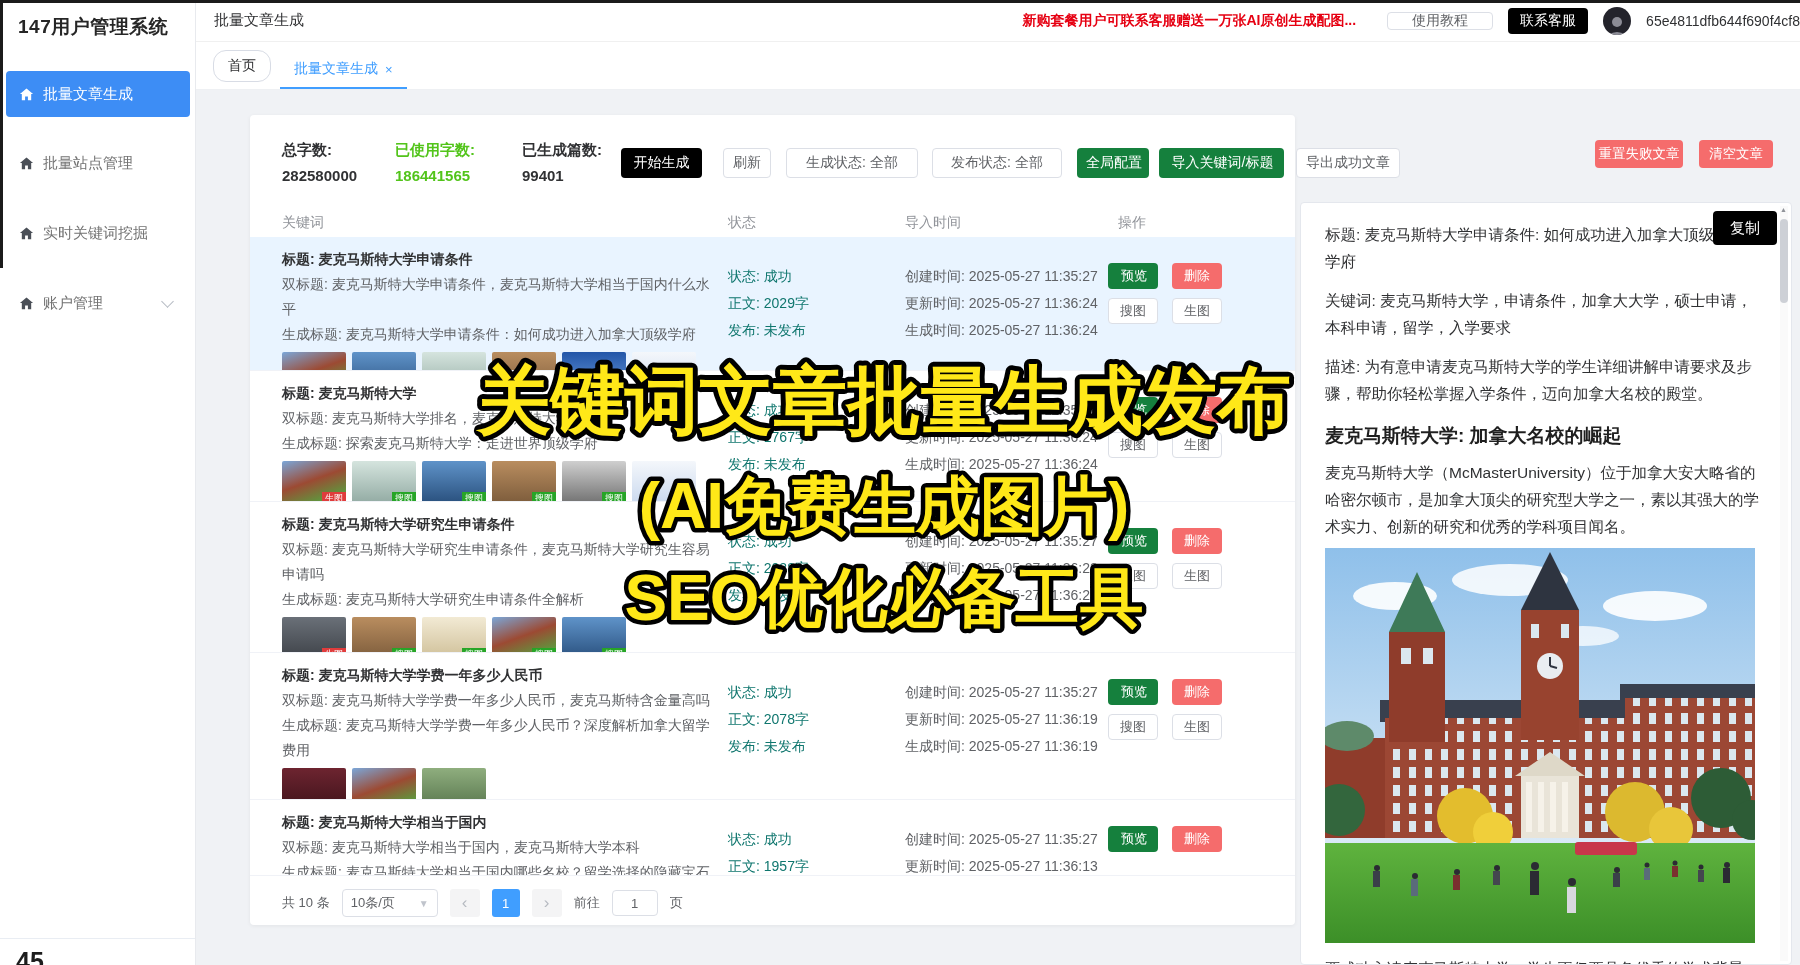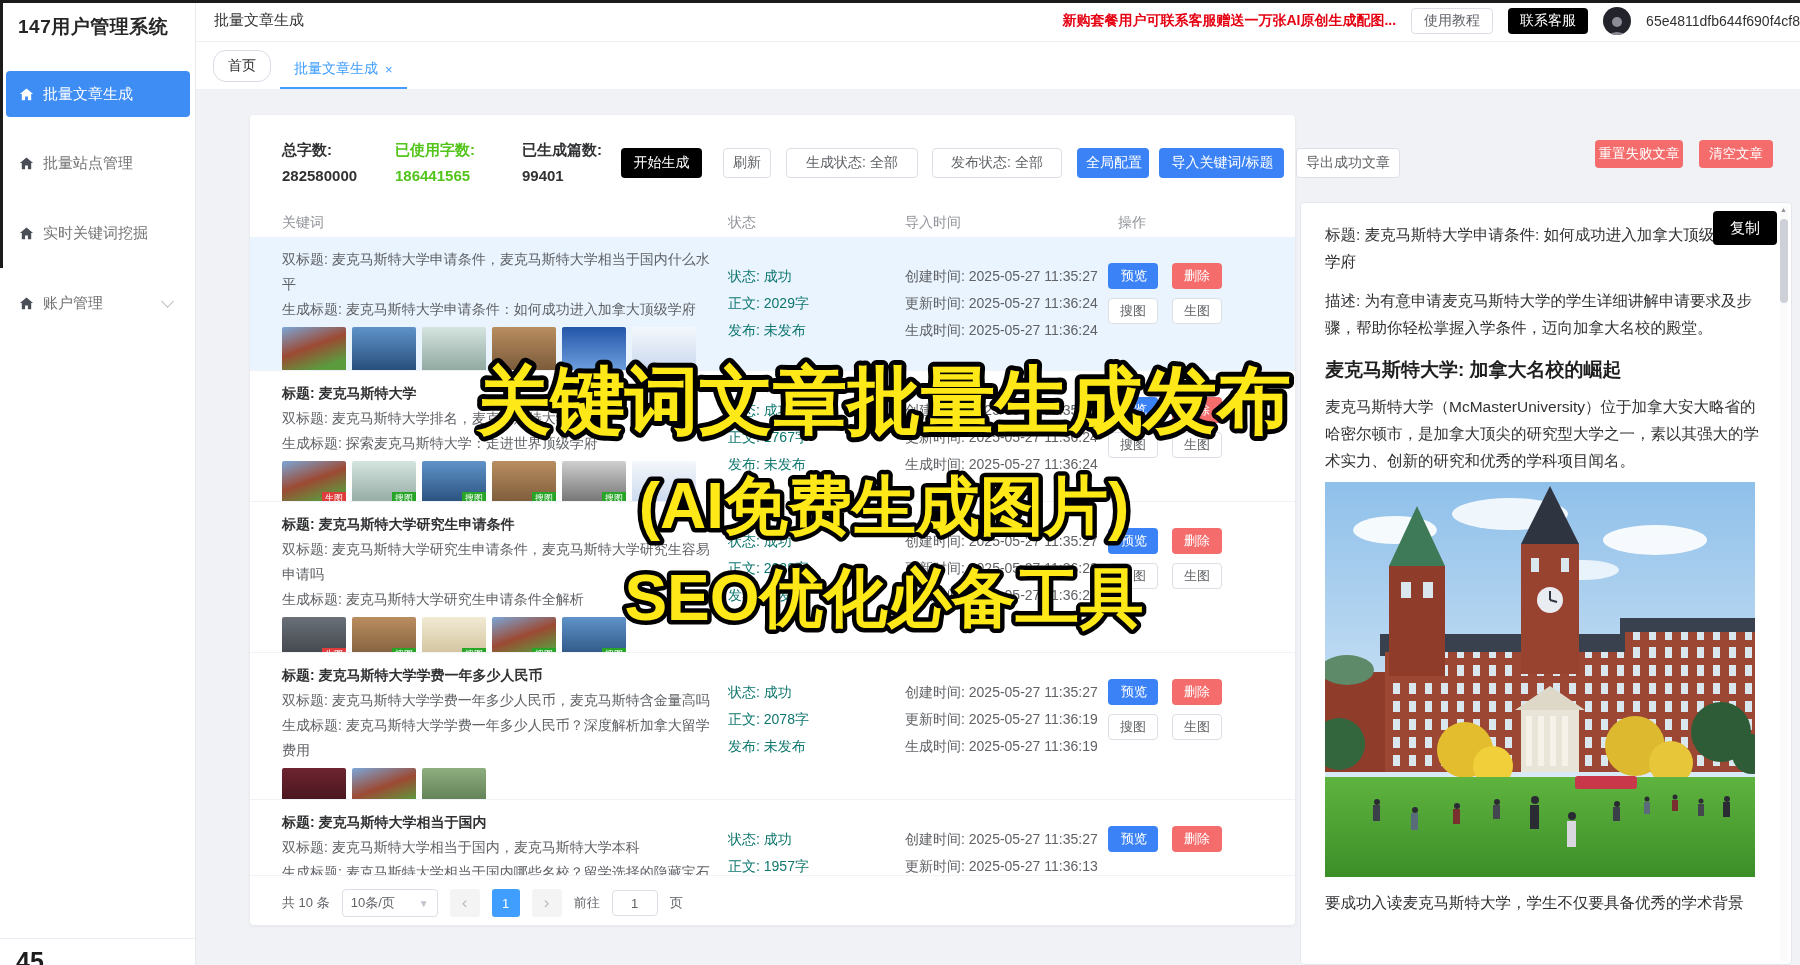--- a/index.html
+++ b/index.html
@@ -19,23 +19,23 @@
   .sb-watermark{position:absolute;left:16px;bottom:-11px;font-size:25px;font-weight:700;color:#1d1d1d;}
 
   
   .topbar{position:absolute;left:196px;top:0;right:0;height:42px;background:#fff;border-bottom:1px solid #f0f0f0;display:flex;align-items:center;box-sizing:border-box;}
   .crumb{margin-left:18px;font-size:15px;color:#303133;}
   .topbar-right{position:absolute;right:0;top:0;height:42px;display:flex;align-items:center;gap:15px;}
   .notice{color:#e60012;font-weight:700;font-size:14px;white-space:nowrap;}
   .btn{display:inline-flex;align-items:center;justify-content:center;border-radius:4px;font-size:14px;cursor:pointer;box-sizing:border-box;border:none;white-space:nowrap;}
   .btn-plain{background:#fff;border:1px solid #dcdfe6;color:#606266;}
   .btn-green{background:#000000;color:#fff;}
-  .btn-blue{background:#3b82f6;color:#fff;padding-left:8px;}
+  .btn-blue{background:#15803d;color:#fff;padding-left:8px;}
   .btn-red{background:#f56c6c;color:#fff;}
-  .btn-tut{height:26px;padding:0 12px;}
+  .btn-tut{height:18px;padding:0 24px;margin-left:16px;}
   .btn-support{height:26px;padding:0 12px;}
   .avatar{width:28px;height:28px;border-radius:50%;background:#23232b;overflow:hidden;display:flex;align-items:flex-end;justify-content:center;flex:none;}
   .uid{font-size:14px;color:#303133;white-space:nowrap;max-width:176px;overflow:hidden;}
 
   
   .tabbar{position:absolute;left:196px;top:42px;right:0;height:48px;background:#fff;border-bottom:1px solid #eef0f3;display:flex;align-items:flex-end;padding-left:17px;box-sizing:border-box;}
   .tab-plain{border:1px solid #d8dce5;border-radius:13px;padding:6px 14px;font-size:14px;color:#303133;margin-bottom:7px;cursor:pointer;background:#fff;}
   .tab-active{margin-left:9px;padding:8px 14px 9px;font-size:14px;color:#409eff;border-bottom:2.5px solid #409eff;display:flex;align-items:center;gap:7px;cursor:pointer;}
   .tab-x{font-size:13px;color:#409eff;}
 
@@ -187,20 +187,21 @@
 
       <span class="th-label" style="left:32px">关键词</span>
       <span class="th-label" style="left:478px">状态</span>
       <span class="th-label" style="left:655px">导入时间</span>
       <span class="th-label" style="left:868px">操作</span>
 
       <div class="rows-wrap">
 
         <div class="trow hl" style="height:134px">
           <div class="col-kw">
+            <div class="kw-t">标题: 麦克马斯特大学申请条件</div>
             <div>双标题: 麦克马斯特大学申请条件，麦克马斯特大学相当于国内什么水平</div>
             <div>生成标题: 麦克马斯特大学申请条件：如何成功进入加拿大顶级学府</div>
             <div class="thumbs">
               <span class="thumb t1"></span>
               <span class="thumb t2"></span>
               <span class="thumb t3"></span>
               <span class="thumb t4"></span>
               <span class="thumb t5"></span>
               <span class="thumb t6"></span>
             </div>
@@ -385,20 +386,21 @@
         <div class="pbtn">›</div>
         <span>前往</span>
         <input class="ginput" value="1" style="">
         <span>页</span>
       </div>
     </section>
 
     <aside class="panel">
       <button class="btn btn-green copy-btn">复制</button>
       <p class="pv-line pv-title">标题: 麦克马斯特大学申请条件: 如何成功进入加拿大顶级学府</p>
+      <p class="pv-line">关键词: 麦克马斯特大学，申请条件，加拿大大学，硕士申请，本科申请，留学，入学要求</p>
       <p class="pv-line">描述: 为有意申请麦克马斯特大学的学生详细讲解申请要求及步骤，帮助你轻松掌握入学条件，迈向加拿大名校的殿堂。</p>
       <h2 class="pv-h2">麦克马斯特大学: 加拿大名校的崛起</h2>
       <p class="pv-line" style="margin-bottom:4px">麦克马斯特大学（McMasterUniversity）位于加拿大安大略省的哈密尔顿市，是加拿大顶尖的研究型大学之一，素以其强大的学术实力、创新的研究和优秀的学科项目闻名。</p>
 
       <svg class="pv-img" width="430" height="395" viewBox="0 0 430 395">
         <defs>
           <linearGradient id="sky" x1="0" y1="0" x2="0" y2="1">
             <stop offset="0" stop-color="#8fc0ea"></stop>
               <stop offset="1" stop-color="#dcebf7"></stop>
           </linearGradient>

